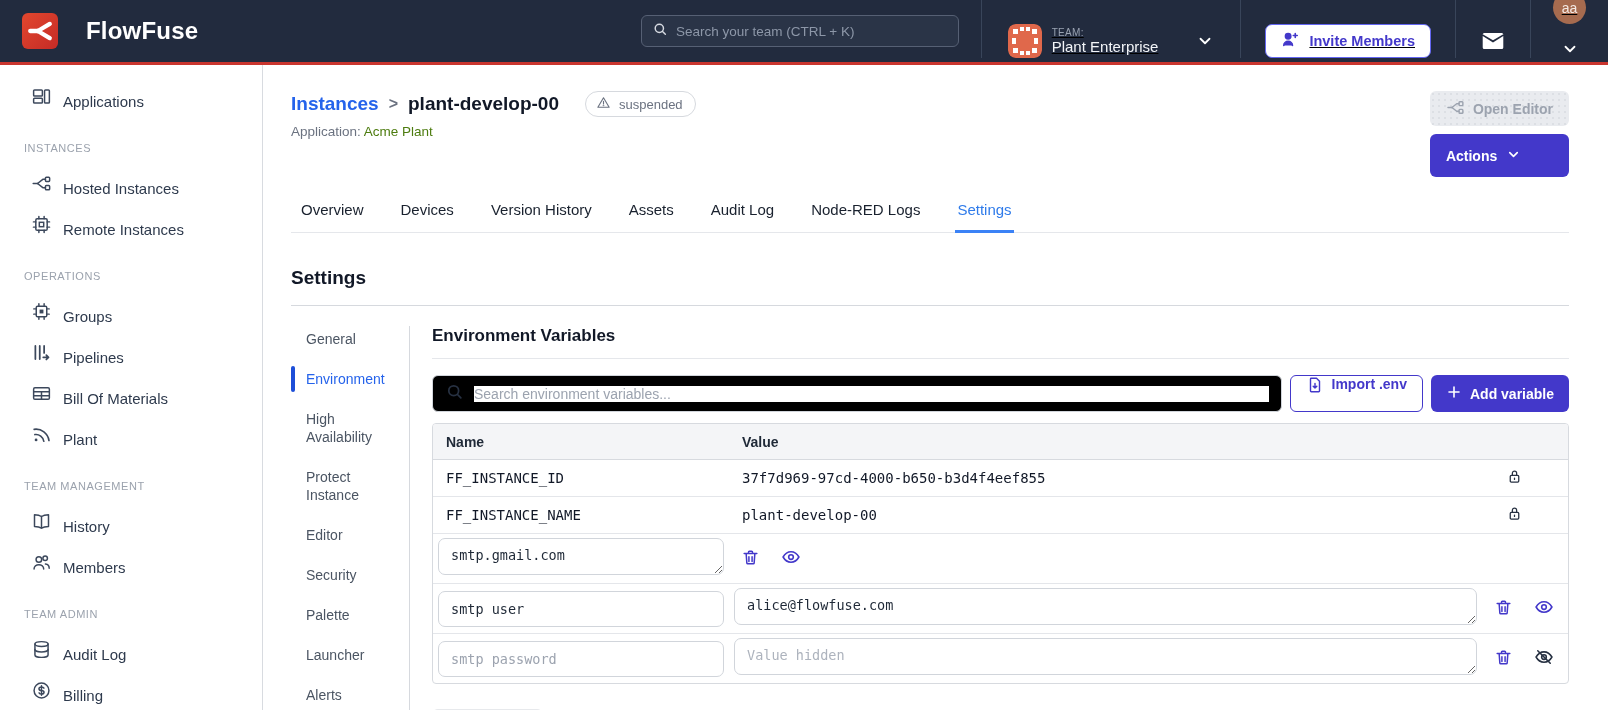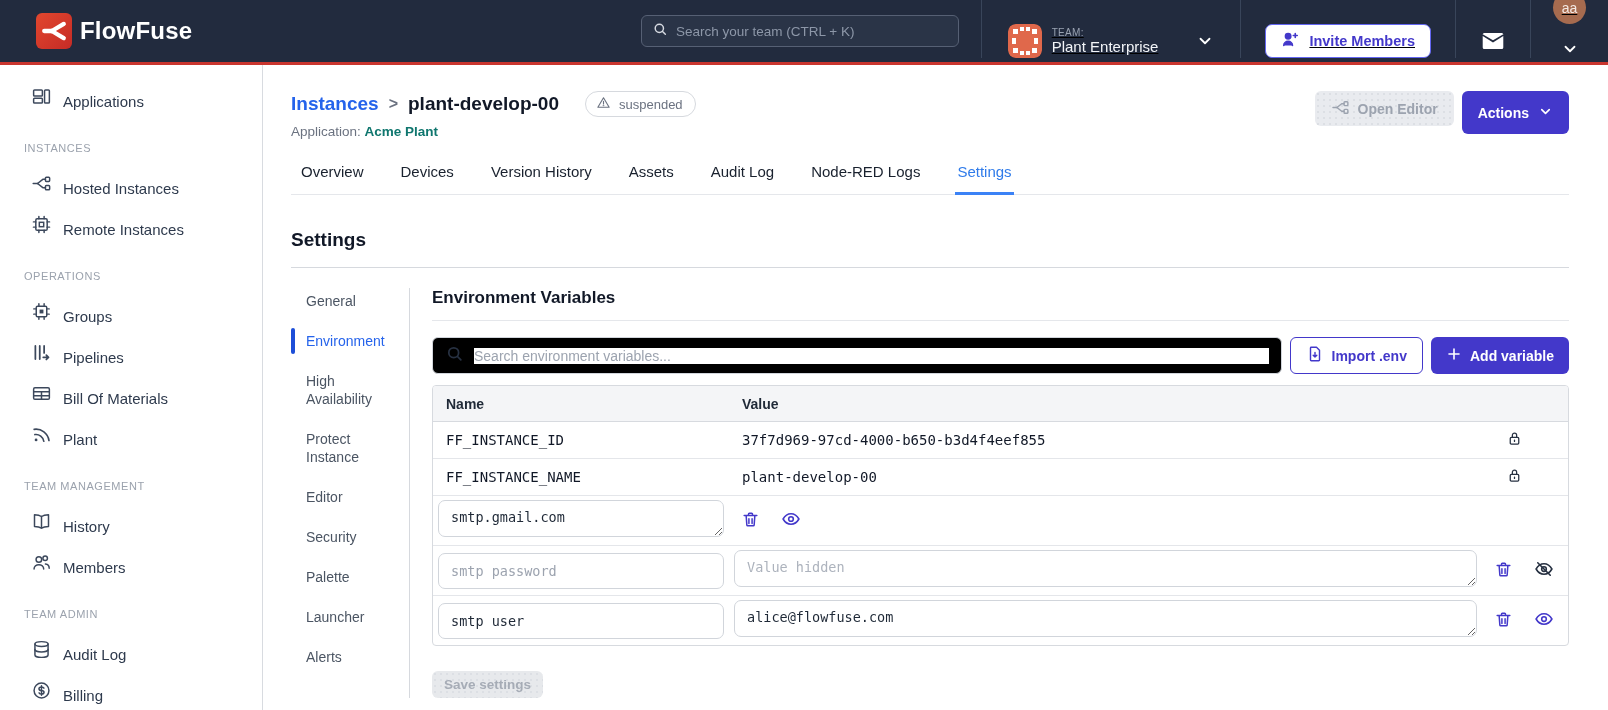--- a/index.html
+++ b/index.html
@@ -3,21 +3,21 @@
 <meta charset="utf-8">
 <style>
   * { margin:0; padding:0; box-sizing:border-box; }
   html,body { width:1608px; height:710px; overflow:hidden; background:#fff;
     font-family:"Liberation Sans", sans-serif; }
   .mono { font-family:"DejaVu Sans Mono", monospace; }
 
   
   .navbar { height:62px; background:#222B3E; display:flex; align-items:center; position:relative; }
   .red-line { height:3px; background:#C9352E; width:100%; }
-  .brand { display:flex; align-items:center; gap:8px; padding-left:36px; }
+  .brand { display:flex; align-items:center; gap:28px; padding-left:22px; }
   .brand-logo { width:36px; height:36px; border-radius:6px;
     background:linear-gradient(135deg,#E2472E,#C52B26); display:flex; align-items:center; justify-content:center; }
   .brand-name { color:#fff; font-size:24px; font-weight:bold; letter-spacing:.2px; }
   .nav-search { position:absolute; left:641px; top:15px; width:318px; height:32px;
     background:#2A3447; border:1px solid #566074; border-radius:6px;
     display:flex; align-items:center; padding:0 10px; gap:8px; }
   .nav-search input { background:transparent; border:none; outline:none; color:#9AA3B2;
     font-size:13.5px; width:100%; font-family:"Liberation Sans",sans-serif; }
   .nav-search input::placeholder { color:#8D97A8; }
   .nav-right { margin-left:auto; display:flex; align-items:flex-end; height:54px;text-decoration:underline; }
@@ -50,22 +50,22 @@
 
   
   .header-row { display:flex; align-items:flex-start; }
   .crumb-wrap { display:flex; align-items:center; gap:10px; }
   .crumb-link { color:#2563EB; font-size:19px; font-weight:bold; cursor:pointer; }
   .crumb-sep { color:#6B7280; font-size:16px; font-weight:bold; }
   .crumb-current { color:#111827; font-size:19px; font-weight:bold; }
   .badge { display:flex; align-items:center; gap:8px; border:1px solid #D6D9DE; border-radius:999px;
     padding:3px 12px 3px 10px; color:#6B7280; font-size:13px; margin-left:16px; background:#fff; }
   .app-row { margin-top:7px; font-size:13.5px; color:#6B7280; }
-  .app-link { color:#0f766e; cursor:pointer;font-weight:bold; }
-  .header-actions { margin-left:auto; display:flex; gap:8px; }
+  .app-link { color:#4d7c0f; cursor:pointer; }
+  .header-actions { margin-left:auto; display:flex; gap:8px;flex-direction:column; }
   .btn-disabled { background:#E9EBEF; color:#9CA3AF; border:none; border-radius:6px; height:35px;
     padding:0 16px; font-size:14px; font-weight:bold; display:flex; align-items:center; gap:8px;
     background-image:radial-gradient(#dcdfe4 1px, transparent 1px); background-size:6px 6px; }
   .btn-primary { background:#4338CA; color:#fff; border:none; border-radius:6px; height:43px;
     padding:0 16px; font-size:14px; font-weight:bold; display:flex; align-items:center; gap:9px; cursor:pointer; }
 
   
   .tabs { display:flex; gap:33px; margin-top:24px; border-bottom:1px solid #E5E7EB; padding-left:8px; }
   .tab { font-size:15px; color:#19212E; padding:0 2px 12px; cursor:pointer;
     border-bottom:3px solid transparent; margin-bottom:-1px; }
@@ -86,21 +86,21 @@
   .panel-title { font-size:17px; font-weight:bold; color:#111827; padding-bottom:12px;
     border-bottom:1px solid #E5E7EB; }
   .controls-row { display:flex; gap:8px; margin-top:16px; }
   .env-search { flex:1; height:37px; border:1px solid #D1D5DB; border-radius:6px;
     display:flex; align-items:center; gap:10px; padding:0 12px; background:#000000; }
   .env-search input { border:none; outline:none; font-size:14px; color:#374151; width:100%;
     font-family:"Liberation Sans",sans-serif; }
   .env-search input::placeholder { color:#9CA3AF; }
   .btn-outline { background:#fff; border:1px solid #4338CA; color:#4338CA; border-radius:6px;
     height:37px; padding:0 15px; font-size:14px; font-weight:bold;
-    display:flex; align-items:center; gap:8px; cursor:pointer; }
+    display:flex; align-items:flex-start; gap:8px; cursor:pointer; }
   .btn-add { background:#4338CA; border:none; color:#fff; border-radius:6px; height:37px;
     padding:0 15px; font-size:14px; font-weight:bold; display:flex; align-items:center; gap:8px; cursor:pointer; }
 
   .env-table { margin-top:11px; border:1px solid #D7DADF; border-radius:4px; overflow:hidden; }
   .t-row { display:grid; grid-template-columns:296px 1fr 86px; align-items:center; }
   .t-head { background:#F4F5F7; border-bottom:1px solid #D7DADF; height:36px; }
   .t-head .t-cell { font-size:14px; font-weight:bold; color:#1F2937; }
   .t-cell { padding-left:13px; }
   .t-lock-row { height:37px; border-bottom:1px solid #E4E6EA; font-size:14px; color:#111827; }
   .t-edit-row { padding:4px 0; border-bottom:1px solid #E4E6EA; }
@@ -487,20 +487,42 @@
                   <svg width="20" height="20" viewBox="0 0 24 24" fill="none" stroke="currentColor" stroke-width="1.9" stroke-linecap="round" stroke-linejoin="round">
                     <path d="M2.5 12S6 5.8 12 5.8 21.5 12 21.5 12 18 18.2 12 18.2 2.5 12 2.5 12z"></path>
                       <circle cx="12" cy="12" r="2.8"></circle>
                   </svg>
                 </span>
               </button>
             </div>
           </div>
 
           <div class="t-row t-edit-row">
+            <div class="cell-pad"><input class="name-input" value="smtp_user" style=""></div>
+            <div class="cell-pad"><textarea class="value-area" style="">alice@flowfuse.com</textarea></div>
+            <div class="row-actions">
+              <button class="icon-btn">
+                <span>
+                  <svg width="19" height="19" viewBox="0 0 24 24" fill="none" stroke="currentColor" stroke-width="1.9" stroke-linecap="round" stroke-linejoin="round">
+                    <path d="M4 7h16M9.5 7V5a1 1 0 0 1 1-1h3a1 1 0 0 1 1 1v2M6.5 7l.9 12.2a1 1 0 0 0 1 .8h7.2a1 1 0 0 0 1-.8L17.5 7M10 11v6M14 11v6"></path>
+                  </svg>
+                </span>
+              </button>
+              <button class="icon-btn">
+                <span>
+                  <svg width="20" height="20" viewBox="0 0 24 24" fill="none" stroke="currentColor" stroke-width="1.9" stroke-linecap="round" stroke-linejoin="round">
+                    <path d="M2.5 12S6 5.8 12 5.8 21.5 12 21.5 12 18 18.2 12 18.2 2.5 12 2.5 12z"></path>
+                      <circle cx="12" cy="12" r="2.8"></circle>
+                  </svg>
+                </span>
+              </button>
+            </div>
+          </div>
+
+          <div class="t-row t-edit-row">
             <div class="cell-pad"><input class="name-input ghost" value="smtp_password" style=""></div>
             <div class="cell-pad"><textarea class="value-area" placeholder="Value hidden" style=""></textarea></div>
             <div class="row-actions">
               <button class="icon-btn">
                 <span>
                   <svg width="19" height="19" viewBox="0 0 24 24" fill="none" stroke="currentColor" stroke-width="1.9" stroke-linecap="round" stroke-linejoin="round">
                     <path d="M4 7h16M9.5 7V5a1 1 0 0 1 1-1h3a1 1 0 0 1 1 1v2M6.5 7l.9 12.2a1 1 0 0 0 1 .8h7.2a1 1 0 0 0 1-.8L17.5 7M10 11v6M14 11v6"></path>
                   </svg>
                 </span>
               </button>
@@ -508,41 +530,19 @@
                 <span>
                   <svg width="20" height="20" viewBox="0 0 24 24" fill="none" stroke="currentColor" stroke-width="1.9" stroke-linecap="round" stroke-linejoin="round">
                     <path d="M2.5 12S6 5.8 12 5.8 21.5 12 21.5 12 18 18.2 12 18.2 2.5 12 2.5 12z"></path>
                       <circle cx="12" cy="12" r="2.8"></circle>
                       <path d="M4.5 4.5l15 15"></path>
                   </svg>
                 </span>
               </button>
             </div>
           </div>
-
-          <div class="t-row t-edit-row">
-            <div class="cell-pad"><input class="name-input" value="smtp_user" style=""></div>
-            <div class="cell-pad"><textarea class="value-area" style="">alice@flowfuse.com</textarea></div>
-            <div class="row-actions">
-              <button class="icon-btn">
-                <span>
-                  <svg width="19" height="19" viewBox="0 0 24 24" fill="none" stroke="currentColor" stroke-width="1.9" stroke-linecap="round" stroke-linejoin="round">
-                    <path d="M4 7h16M9.5 7V5a1 1 0 0 1 1-1h3a1 1 0 0 1 1 1v2M6.5 7l.9 12.2a1 1 0 0 0 1 .8h7.2a1 1 0 0 0 1-.8L17.5 7M10 11v6M14 11v6"></path>
-                  </svg>
-                </span>
-              </button>
-              <button class="icon-btn">
-                <span>
-                  <svg width="20" height="20" viewBox="0 0 24 24" fill="none" stroke="currentColor" stroke-width="1.9" stroke-linecap="round" stroke-linejoin="round">
-                    <path d="M2.5 12S6 5.8 12 5.8 21.5 12 21.5 12 18 18.2 12 18.2 2.5 12 2.5 12z"></path>
-                      <circle cx="12" cy="12" r="2.8"></circle>
-                  </svg>
-                </span>
-              </button>
-            </div>
-          </div>
         </div>
 
         <button class="save-btn">Save settings</button>
       </div>
     </div>
   </div>
 </div>
 
 </body></html>

